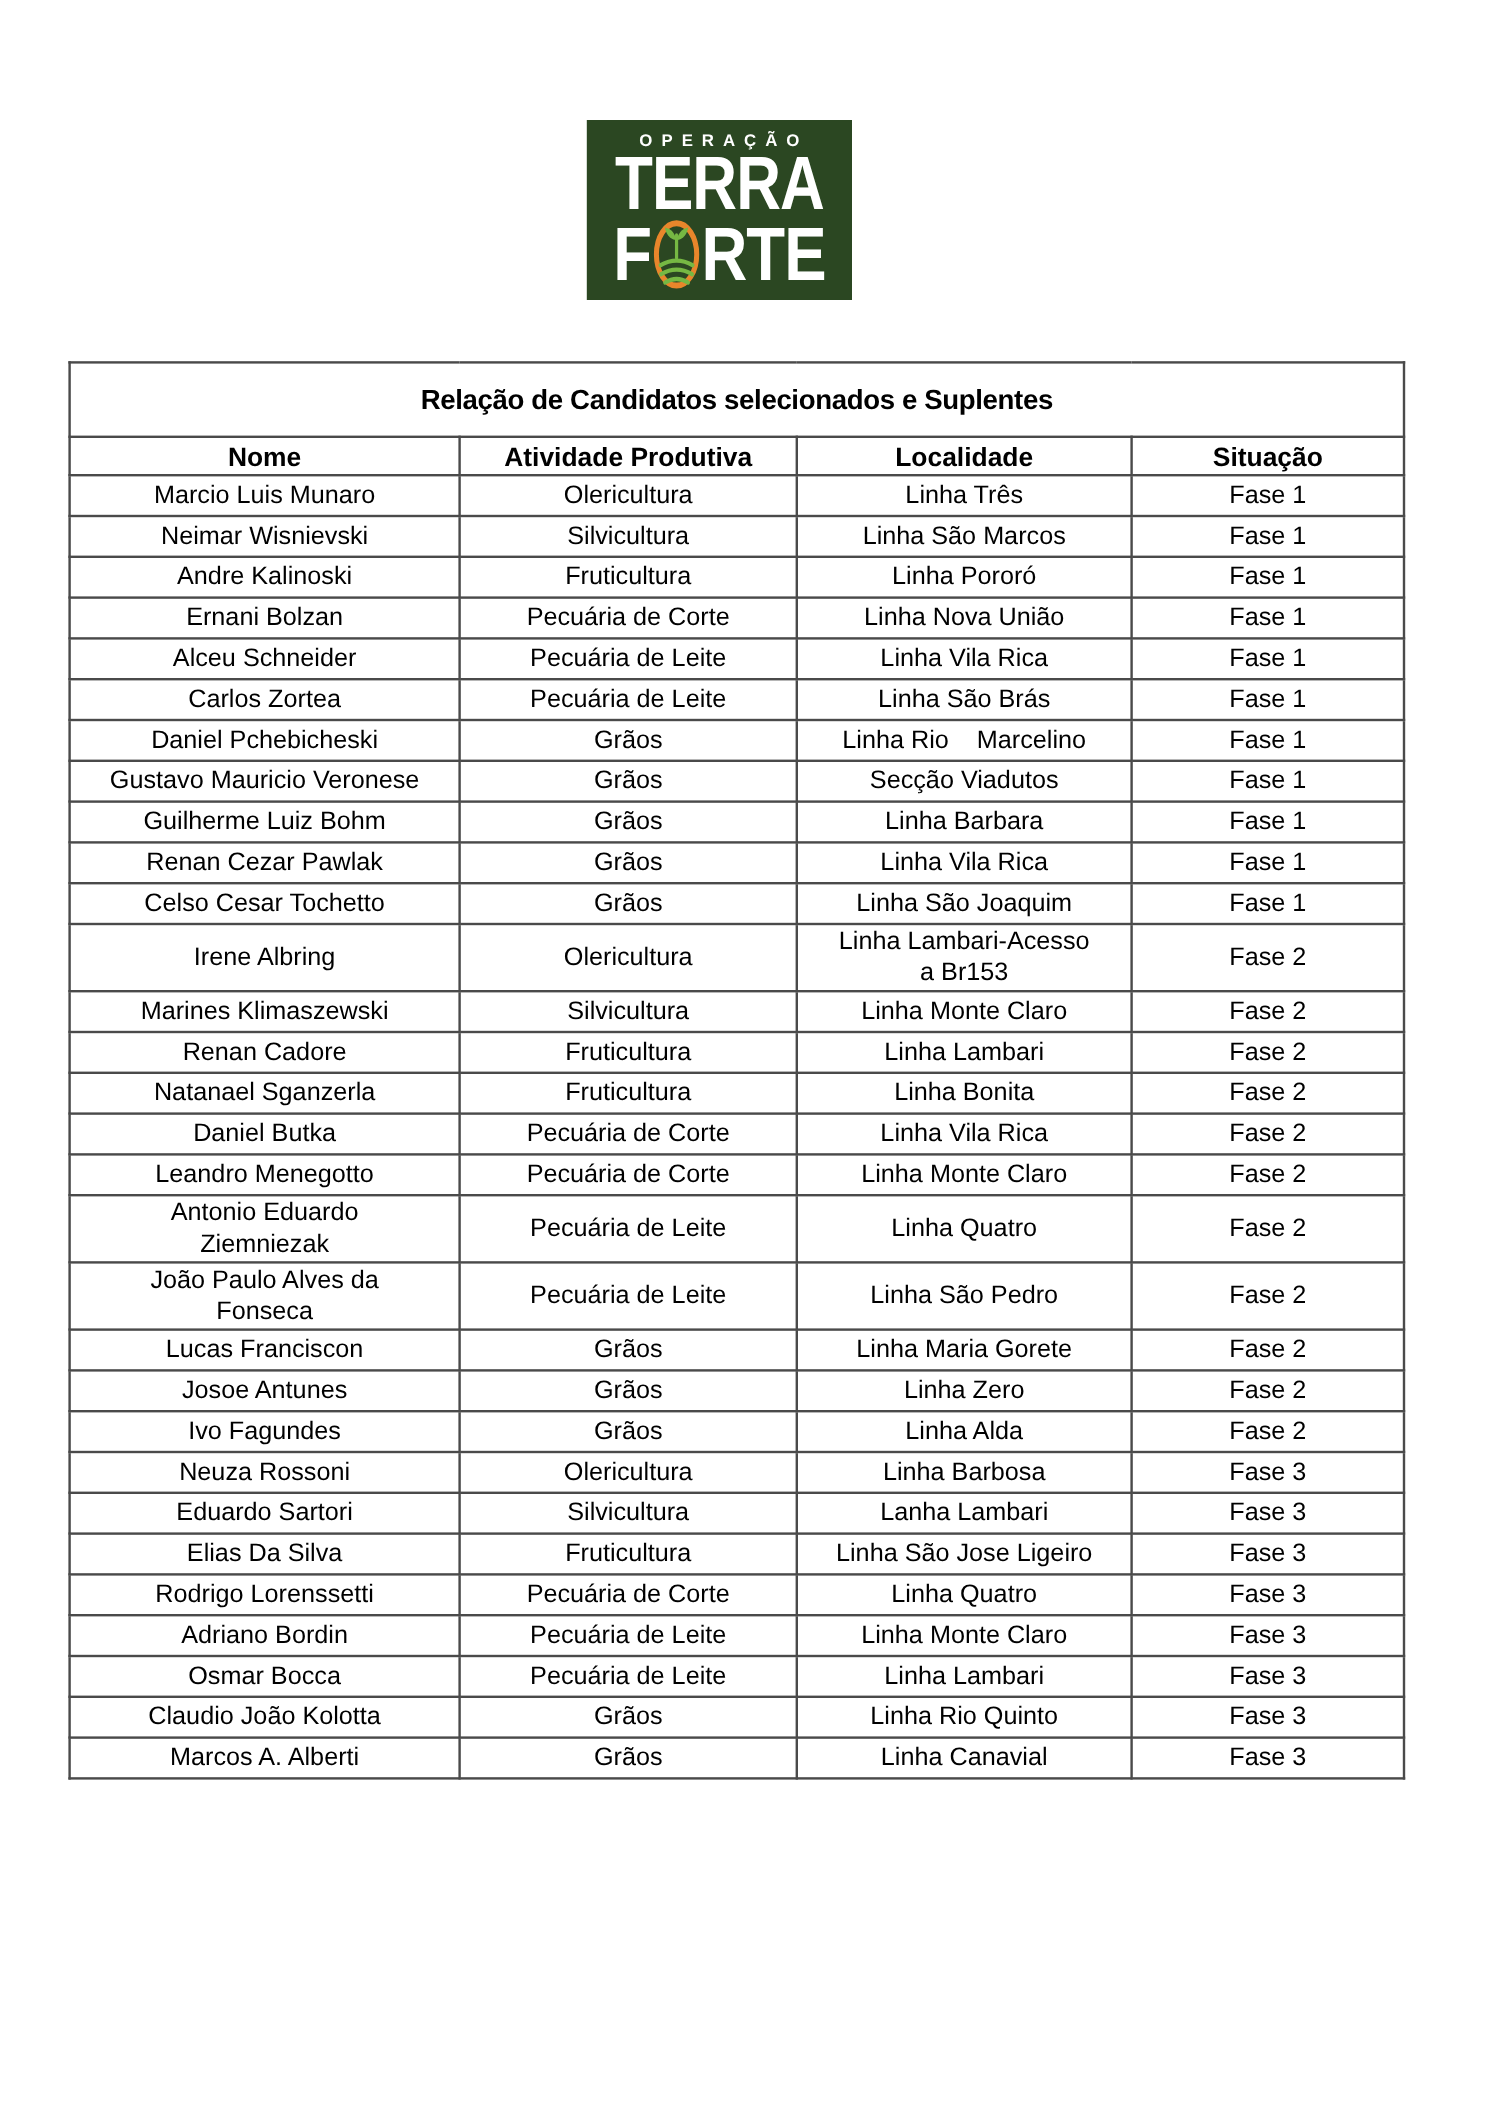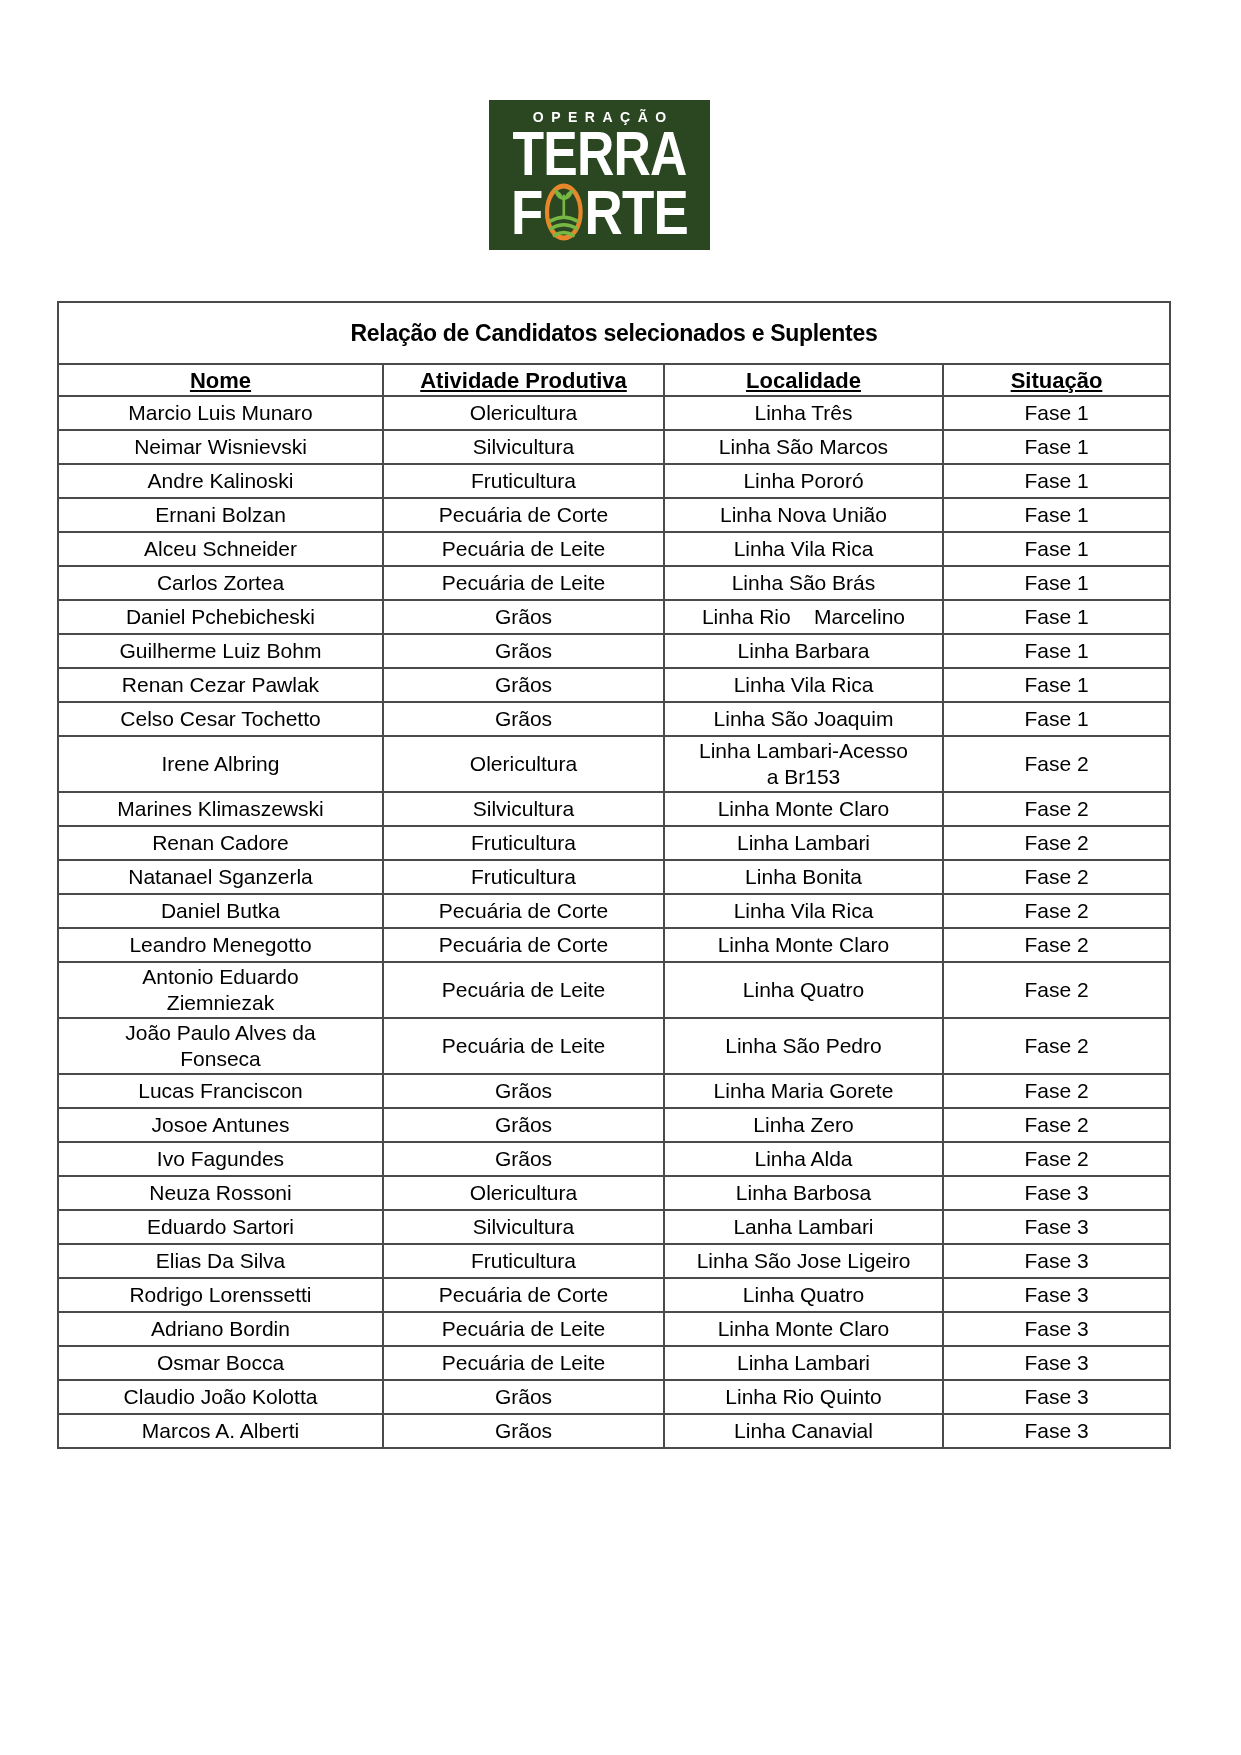--- a/index.html
+++ b/index.html
@@ -94,21 +94,20 @@
     font-weight: bold;
     font-size: 23px;
     letter-spacing: -0.3px;
     padding-bottom: 3px;
   }
   table.candidates th {
     height: 28px;
     font-size: 22px;
     font-weight: bold;
     line-height: 25px;
-    text-decoration: underline;
   }
   table.candidates tbody td {
     height: 30px;
     font-size: 21px;
     line-height: 26px;
   }
 </style>
 </head>
 <body>
 
@@ -188,20 +187,26 @@
           <td>Linha São Brás</td>
           <td>Fase 1</td>
         </tr>
         <tr>
           <td>Daniel Pchebicheski</td>
           <td>Grãos</td>
           <td>Linha Rio    Marcelino</td>
           <td>Fase 1</td>
         </tr>
         <tr>
+          <td>Gustavo Mauricio Veronese</td>
+          <td>Grãos</td>
+          <td>Secção Viadutos</td>
+          <td>Fase 1</td>
+        </tr>
+        <tr>
           <td>Guilherme Luiz Bohm</td>
           <td>Grãos</td>
           <td>Linha Barbara</td>
           <td>Fase 1</td>
         </tr>
         <tr>
           <td>Renan Cezar Pawlak</td>
           <td>Grãos</td>
           <td>Linha Vila Rica</td>
           <td>Fase 1</td>

